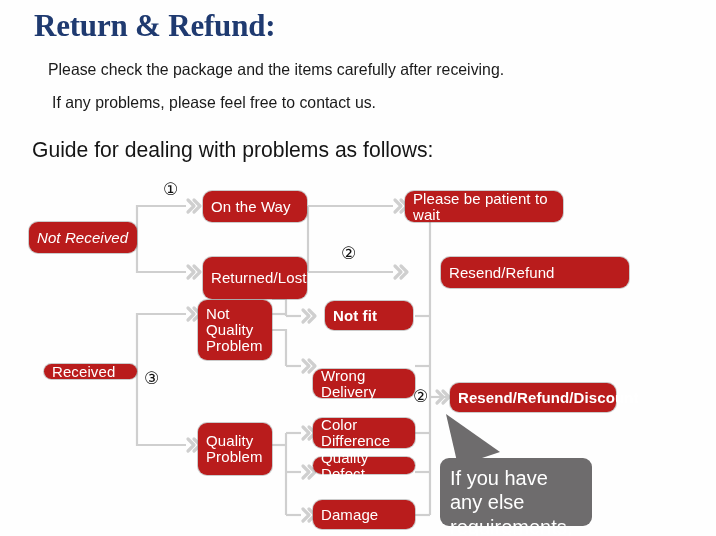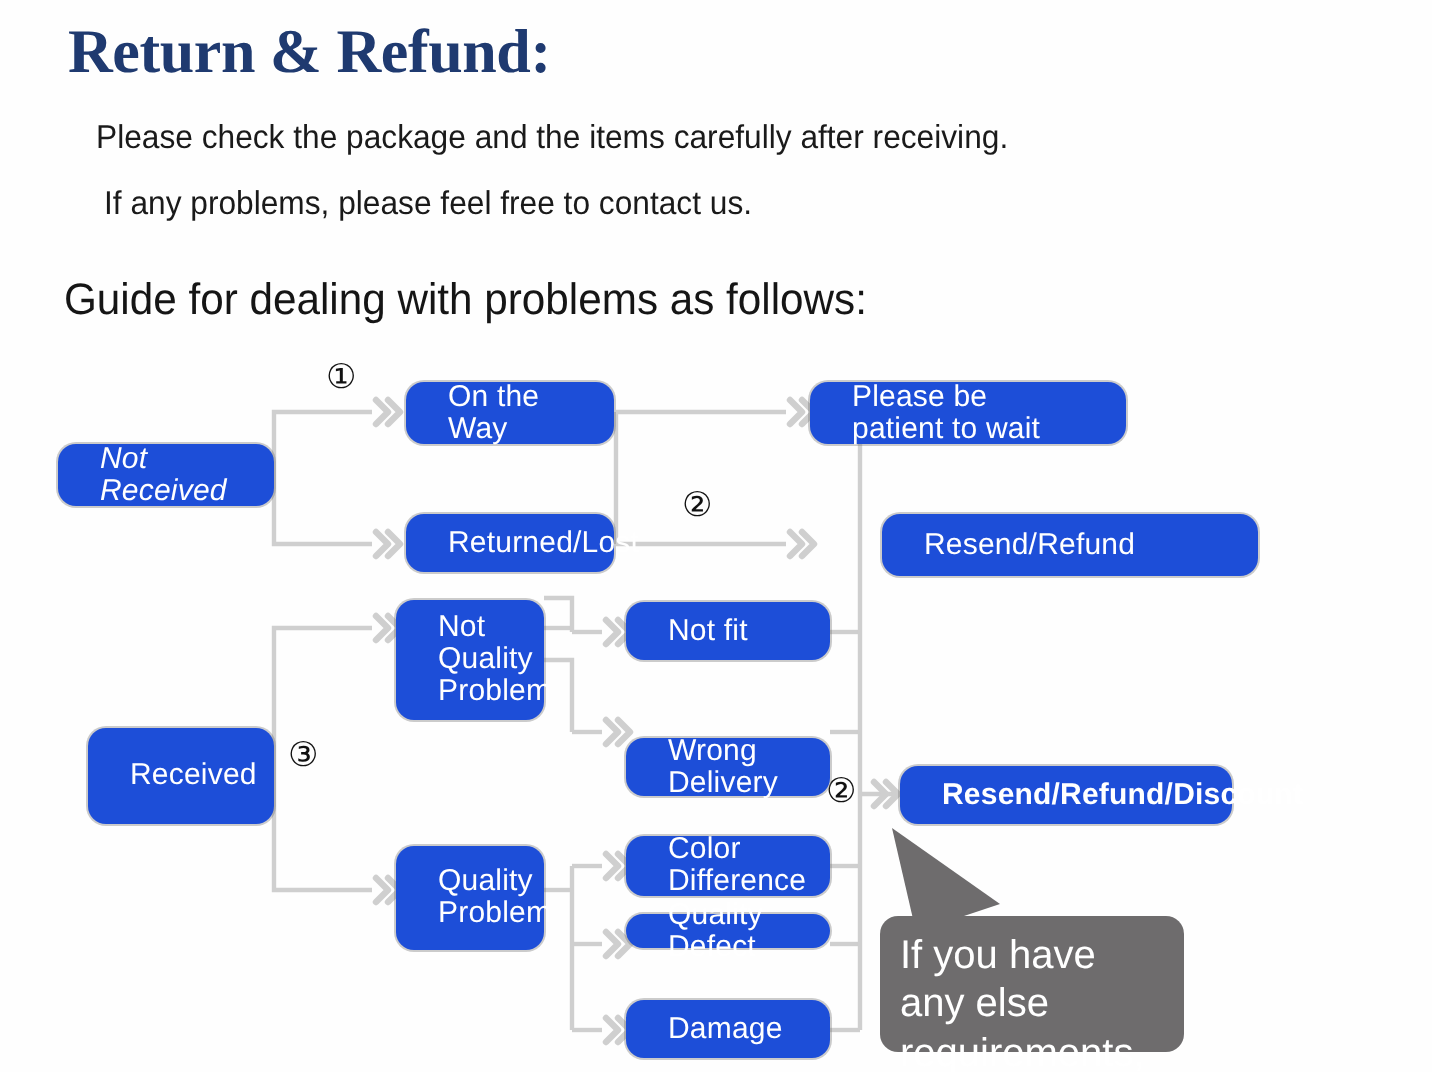--- a/index.html
+++ b/index.html
@@ -28,24 +28,24 @@
     font-size:22px;color:#151515;white-space:nowrap;
     transform:scaleX(.96);transform-origin:left center;
   }
 
   
   #chart{position:absolute;left:0;top:175px;width:716px;height:361px;}
   #lines{position:absolute;left:0;top:0;width:716px;height:361px;}
 
   .node{
     position:absolute;box-sizing:border-box;
-    background:#1d4ed8;color:#ffffff;
+    background:#b91c1c;color:#ffffff;
     border-radius:9px;
     display:flex;align-items:center;
-    padding:0 21px;
+    padding:0 8px;
     font-size:15px;line-height:1.06;
     letter-spacing:.1px;
     white-space:pre-line;
     box-shadow:0 0 0 1px rgba(110,108,109,.35);
   }
   .node.multi{align-items:center;}
 
   .marker{
     position:absolute;
     font-size:17px;color:#111;
@@ -134,32 +134,32 @@
       </g>
     </svg>
 
     <div class="marker" style="left:163px;top:6px;">①</div>
     <div class="marker" style="left:341px;top:70px;">②</div>
     <div class="marker" style="left:144px;top:195px;">③</div>
     <div class="marker" style="left:413px;top:213px;">②</div>
 
     <div class="node" style="left:29px;top:47px;width:108px;height:31px;font-style:italic;">Not Received</div>
     <div class="node" style="left:203px;top:16px;width:104px;height:31px;">On the Way</div>
-    <div class="node" style="left:203px;top:82px;width:104px;height:29px;">Returned/Lost</div>
+    <div class="node" style="left:203px;top:82px;width:104px;height:42px;">Returned/Lost</div>
     <div class="node" style="left:405px;top:16px;width:158px;height:31px;">Please be patient to wait</div>
     <div class="node" style="left:405px;top:82px;width:188px;height:31px;margin-left:36px;">Resend/Refund</div>
 
-    <div class="node" style="left:44px;top:189px;width:93px;height:48px;text-align:right;">Received</div>
+    <div class="node" style="left:44px;top:189px;width:93px;height:15px;text-align:right;">Received</div>
     <div class="node multi" style="left:198px;top:125px;width:74px;height:60px;">Not
 Quality
 Problem</div>
     <div class="node multi" style="left:198px;top:248px;width:74px;height:52px;">Quality
 Problem</div>
 
-    <div class="node" style="left:313px;top:126px;width:102px;height:29px;">Not fit</div>
+    <div class="node" style="left:325px;top:126px;width:88px;height:29px;font-weight:bold;">Not fit</div>
     <div class="node" style="left:313px;top:194px;width:102px;height:29px;">Wrong Delivery</div>
     <div class="node" style="left:313px;top:243px;width:102px;height:30px;">Color Difference</div>
     <div class="node" style="left:313px;top:282px;width:102px;height:17px;">Quality Defect</div>
     <div class="node" style="left:313px;top:325px;width:102px;height:29px;text-align:right;">Damage</div>
 
     <div class="node" style="left:450px;top:208px;width:166px;height:29px;font-weight:bold;">Resend/Refund/Discount</div>
 
     <svg class="callout-tail" style="left:440px;top:233px;width:90px;height:60px;" viewBox="0 0 90 60">
       <path d="M18,58 L6,6 L60,44 Z" fill="#6e6c6d"></path>
     </svg>

